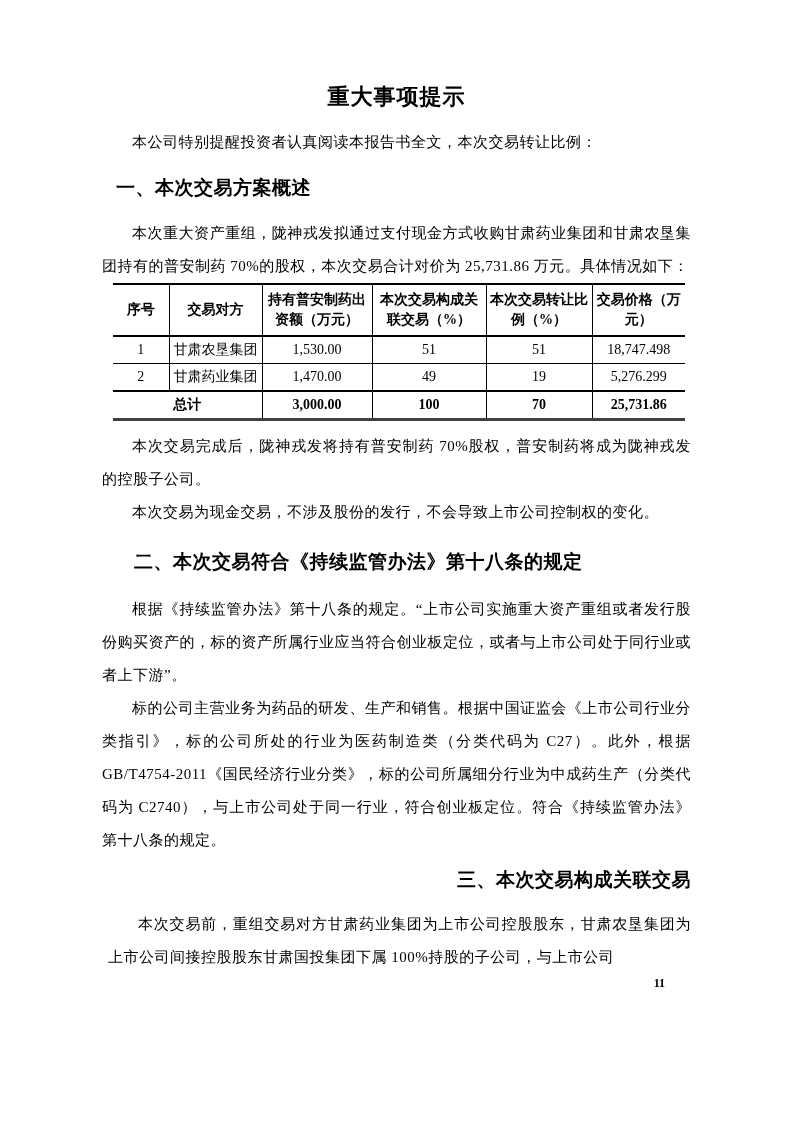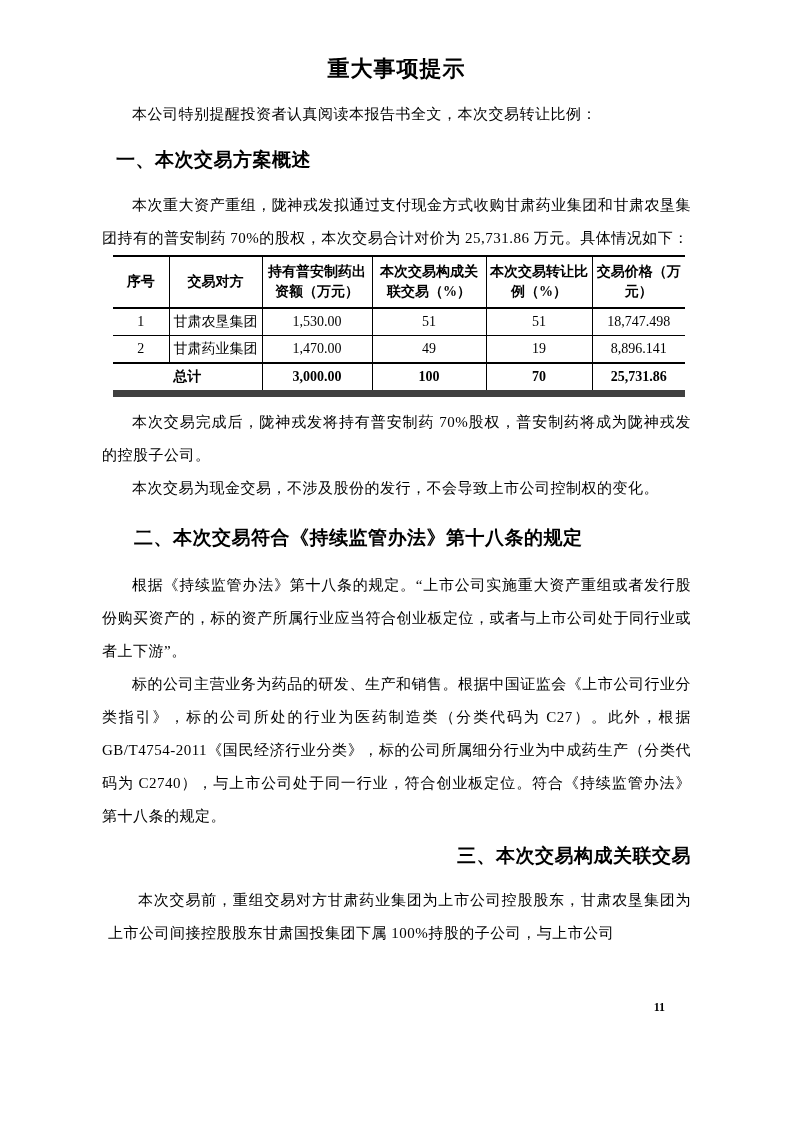--- a/index.html
+++ b/index.html
@@ -8,21 +8,21 @@
     width:793px;height:1122px;
     background:#ffffff;
     overflow:hidden;
     font-family:"Liberation Serif","DejaVu Serif",serif;
     color:#000;
   }
   .content{
     position:absolute;
     left:102px;top:0;
     width:589px;
-    padding-top:56px;
+    padding-top:84px;
   }
   .doc-title{
     margin:0;
     font-family:"Liberation Sans","DejaVu Sans",sans-serif;
     font-weight:bold;
     font-size:22px;
     line-height:26px;
     text-align:center;
     letter-spacing:1px;
   }
@@ -41,21 +41,21 @@
     font-size:19px;
     line-height:24px;
     letter-spacing:0.5px;
   }
   table.deal{
     border-collapse:collapse;
     table-layout:fixed;
     margin-left:11px;
     width:572px;
     border-top:2px solid #000;
-    border-bottom:7px solid #404040;
+    border-bottom:3px solid #404040;
     font-size:14px;
   }
   table.deal td,table.deal th{
     border-left:1px solid #000;
     border-right:1px solid #000;
     text-align:center;
     vertical-align:middle;
     padding:2px 3px;
     line-height:20px;
   }
@@ -65,21 +65,21 @@
     height:46px;
   }
   table.deal td{height:22px;}
   table.deal tr.r1 td{border-bottom:1px solid #000;}
   table.deal tr.r2 td{border-bottom:2px solid #000;}
   table.deal tr.total td{font-weight:bold;}
   table.deal td:first-child,table.deal th:first-child{border-left:none;}
   table.deal td:last-child,table.deal th:last-child{border-right:none;}
   .page-num{
     position:absolute;
-    top:1000px;
+    top:976px;
     right:128px;
     font-size:12px;
     font-weight:bold;
     font-family:"Liberation Serif","DejaVu Serif",serif;
   }
 </style>
 </head>
 <body>
 
 <div class="page">
@@ -120,21 +120,21 @@
           <td>51</td>
           <td>51</td>
           <td>18,747.498</td>
         </tr>
         <tr class="r2">
           <td>2</td>
           <td>甘肃药业集团</td>
           <td>1,470.00</td>
           <td>49</td>
           <td>19</td>
-          <td>8,896.141</td>
+          <td>5,276.299</td>
         </tr>
         <tr class="total">
           <td colspan="2">总计</td>
           <td>3,000.00</td>
           <td>100</td>
           <td>70</td>
           <td>25,731.86</td>
         </tr>
       </tbody>
     </table>

